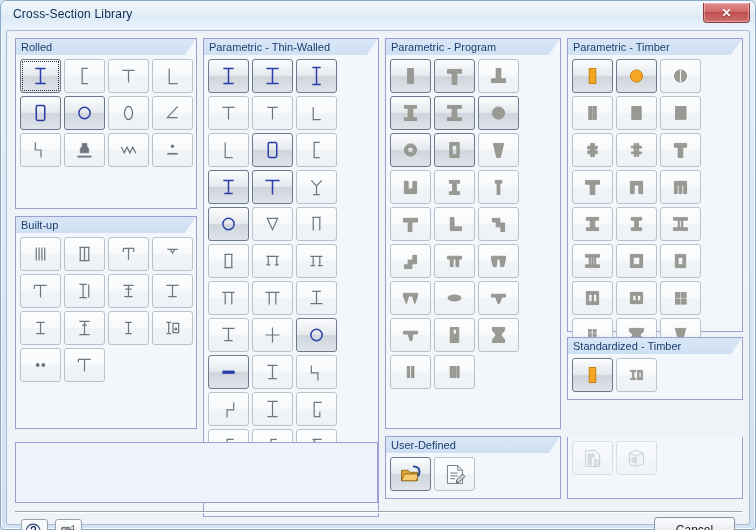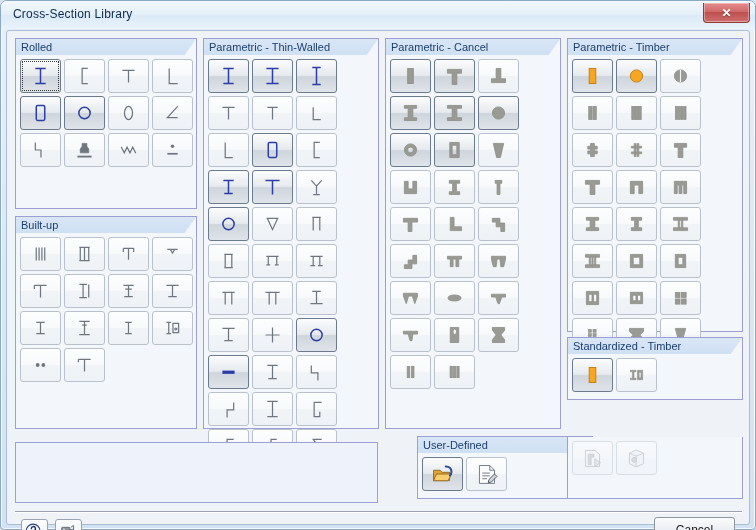--- a/index.html
+++ b/index.html
@@ -308,21 +308,21 @@
           </div>
           <div class="btn">
             <svg viewBox="0 0 41 34">
               <path d="M14 11h13 M20.5 11v13 M14 11v3" fill="none" stroke="#6f7680" stroke-width="1.3" stroke-linecap="butt" stroke-linejoin="miter"></path>
             </svg>
           </div>
           <div class="clr"></div>
         </div>
     </div>
 
-    <div class="group" style="left:196px; top:8px; width:176px; height:390px;">
+    <div class="group" style="left:196px; top:8px; width:176px; height:478px;">
       <div class="ghead">
         <span class="gtitle">Parametric - Thin-Walled</span>
         <span class="corner2"></span>
       </div>
       <div class="gbody" id="grid-thinwalled">
           <div class="btn hot">
             <svg viewBox="0 0 41 34">
               <path d="M15 9h11 M20.5 9v16 M15 25h11" fill="none" stroke="#2b3ea8" stroke-width="1.6" stroke-linecap="butt" stroke-linejoin="miter"></path>
             </svg>
           </div>
@@ -495,21 +495,21 @@
             <svg viewBox="0 0 41 34">
               <path d="M14 11h13l-3.5 12h-6z" fill="none" stroke="#6f7680" stroke-width="1.3" stroke-linecap="butt" stroke-linejoin="miter"></path>
             </svg>
           </div>
           <div class="clr"></div>
         </div>
     </div>
 
     <div class="group" style="left:378px; top:8px; width:176px; height:390px;">
       <div class="ghead">
-        <span class="gtitle">Parametric - Cancel</span>
+        <span class="gtitle">Parametric - Program</span>
         <span class="corner2"></span>
       </div>
       <div class="gbody" id="grid-massive">
           <div class="btn hot">
             <svg viewBox="0 0 41 34">
               <rect x="17.5" y="9" width="6" height="16" rx="0" fill="#9a9a94" stroke="#8d8f88" stroke-width="0.9"></rect>
             </svg>
           </div>
           <div class="btn hot">
             <svg viewBox="0 0 41 34">
@@ -821,21 +821,21 @@
           <div class="btn">
             <svg viewBox="0 0 41 34">
               <path d="M14 12h6v1.6h-2.2v6.8H20V22h-6v-1.6h2.2v-6.8H14z" fill="#9a9a94" stroke="#8d8f88" stroke-width=".6"></path>
               <path d="M21.5 12h5.5v10h-5.5z M23.3 14h2v6h-2z" fill="#9a9a94" fill-rule="evenodd" stroke="#8d8f88" stroke-width=".6"></path>
             </svg>
           </div>
           <div class="clr"></div>
         </div>
     </div>
 
-    <div class="group" style="left:378px; top:406px; width:176px; height:62px;margin-left:32px;">
+    <div class="group" style="left:378px; top:406px; width:176px; height:62px;">
       <div class="ghead">
         <span class="gtitle">User-Defined</span>
         <span class="corner2"></span>
       </div>
       <div class="gbody" id="grid-userdef">
           <div class="btn hot">
             <svg viewBox="0 0 41 34">
               <path d="M11 13h7l2 2.2h8v8.8H11z" fill="#e2a33c" stroke="#8a6012" stroke-width=".9"></path>
               <path d="M14 17h16l-3.5 7.2H11z" fill="#f7cd70" stroke="#8a6012" stroke-width=".9"></path>
               <path d="M24 9c4 0 6 2.6 6 5.6 0 1.6-.6 3-1.6 4" fill="none" stroke="#2c4f9e" stroke-width="2.2" stroke-linecap="round"></path>

